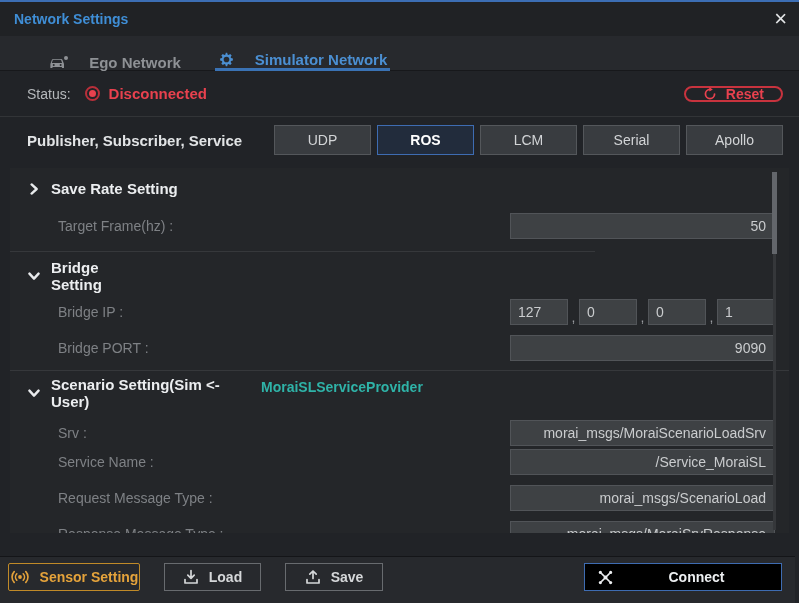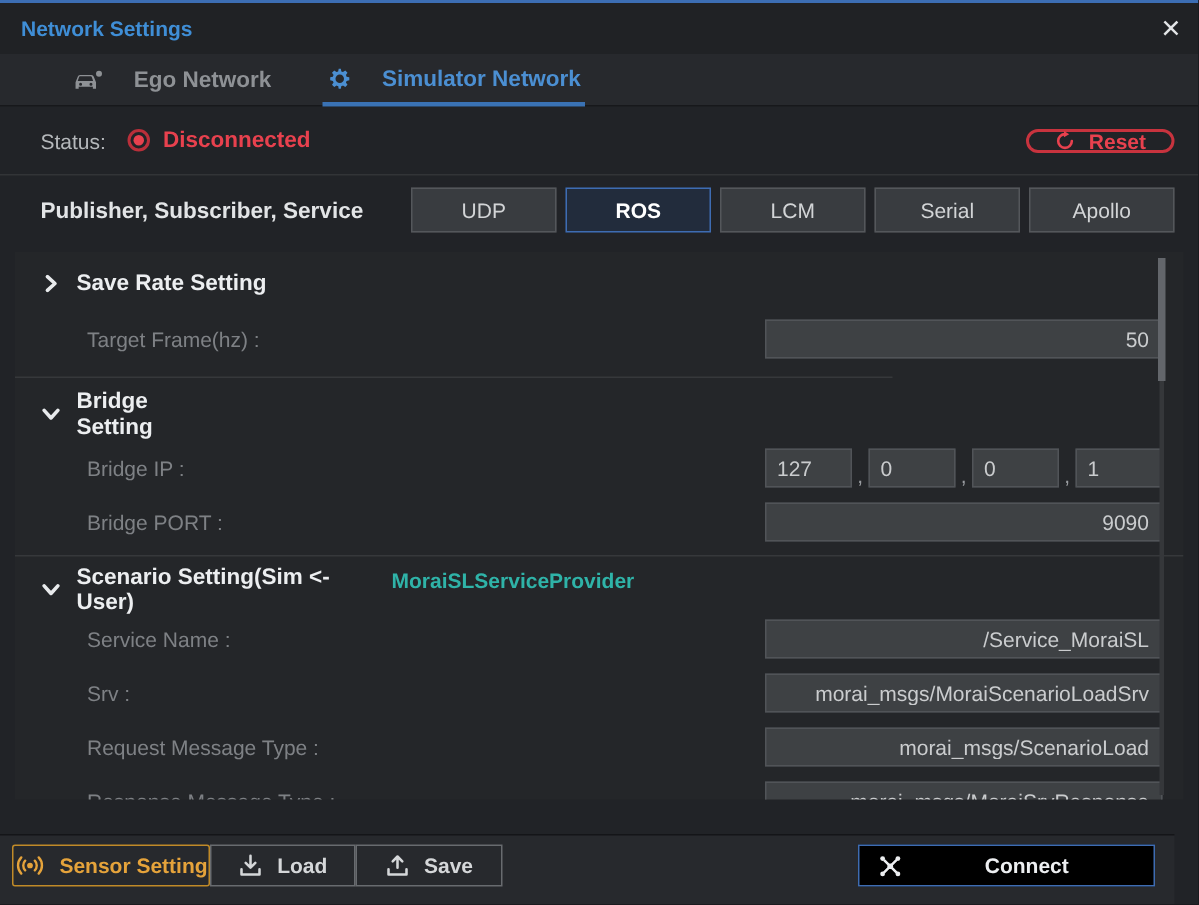--- a/index.html
+++ b/index.html
@@ -9,21 +9,21 @@
     position:relative; width:799px; height:603px;
     background:#212327; overflow:hidden; color:#d0d2d4;
   }
   .accent-line{ height:2px; background:#3c6eb4; }
   
   .titlebar{ height:34px; display:flex; align-items:center; padding:0 12px 0 14px; background:#202225; }
   .titlebar .title{ color:#3f8ed6; font-size:14px; font-weight:bold; }
   .close-btn{ margin-left:auto; color:#e4e6e8; font-size:22px; line-height:20px; cursor:pointer; }
   
   .tabbar{ height:35px; background:#27292d; border-bottom:1px solid #17181b; display:flex; }
-  .tab{ height:35px; display:flex; align-items:center; justify-content:center; gap:20px;
+  .tab{ height:35px; display:flex; align-items:flex-end; justify-content:center; gap:20px;
         font-size:15px; font-weight:bold; cursor:pointer; }
   .tab.ego{ width:150px; margin-left:40px; color:#8e9195; }
   .tab.sim{ width:175px; margin-left:25px; color:#4b8fd2; border-bottom:3px solid #3a72b4; }
   .tab .ticon{ display:flex; }
   
   .status-row{ height:46px; display:flex; align-items:center; padding:0 16px 0 27px; border-bottom:1px solid #323437; }
   .status-label{ color:#b5b8bb; font-size:14px; }
   .status-dot{ width:15px; height:15px; border:2px solid #b92f3a; border-radius:50%;
                margin:0 9px 0 14px; display:flex; align-items:center; justify-content:center; }
   .status-dot i{ width:7px; height:7px; background:#e8414e; border-radius:50%; }
@@ -51,22 +51,22 @@
           font-size:14px; text-align:right; padding:0 8px; font-family:inherit; }
   .ip-group{ display:flex; align-items:center; }
   .ip-field{ width:58px; height:26px; background:#3e4144; border:1px solid #515458; color:#caccce;
              font-size:14px; text-align:left; padding:0 7px; font-family:inherit; }
   .ip-sep{ color:#9a9da1; width:11px; text-align:center; font-size:14px; align-self:flex-end; }
   .hr{ border:none; border-top:1px solid #36383b; margin:0; }
   
   .scroll-track{ position:absolute; left:763px; top:4px; width:3px; height:358px; background:#35373a; }
   .scroll-thumb{ position:absolute; left:762px; top:4px; width:5px; height:82px; background:#63666b; cursor:pointer; }
   
-  .footer{ position:absolute; left:0; right:16px; bottom:0; height:47px; background:#27292d;
-           border-top:1px solid #141518; display:flex; align-items:center; padding:0 13px 6px 8px; gap:0; }
+  .footer{ position:absolute; left:0; right:4px; bottom:0; height:47px; background:#27292d;
+           border-top:1px solid #141518; display:flex; align-items:center; padding:0 13px 6px 8px; gap:24px; }
   .fbtn{ height:28px; display:flex; align-items:center; justify-content:center; gap:10px;
          background:transparent; font-size:14px; font-weight:bold; font-family:inherit; cursor:pointer; }
   .sensor-btn{ width:132px; border:1px solid #c08a28; border-radius:2px; color:#e5a33b; }
   .load-btn{ width:97px; border:1px solid #686b6f; color:#d5d7d9; }
   .save-btn{ width:98px; border:1px solid #686b6f; color:#d5d7d9; }
   .spacer{ flex:1; }
   .connect-btn{ width:198px; background:#000000; border:1px solid #3e6cb2; color:#edeff1;
                 display:flex; align-items:center; padding-left:12px; }
   .connect-btn .clabel{ flex:1; text-align:center; margin-right:12px; }
   svg{ display:block; }
@@ -180,27 +180,27 @@
         <svg width="12" height="12" viewBox="0 0 10 10">
             <path d="M1.2 3L5 7.2 8.8 3" fill="none" stroke="#e8eaec" stroke-width="2" stroke-linecap="round" stroke-linejoin="round"></path>
           </svg>
       </span>
       <span class="sec-title" style="width:178px;">
         <div>Scenario Setting(Sim &lt;-</div>
         <div>User)</div>
       </span>
       <span class="teal-label">MoraiSLServiceProvider</span>
     </div>
+    <div class="frow" style="margin-top:10px;">
+      <span class="flabel">Srv :</span>
+      <input class="field" value="morai_msgs/MoraiScenarioLoadSrv" style="">
+    </div>
     <div class="frow" style="margin-top:3px;">
       <span class="flabel">Service Name :</span>
       <input class="field" value="/Service_MoraiSL" style="">
-    </div>
-    <div class="frow" style="margin-top:10px;">
-      <span class="flabel">Srv :</span>
-      <input class="field" value="morai_msgs/MoraiScenarioLoadSrv" style="">
     </div>
     <div class="frow" style="margin-top:10px;">
       <span class="flabel">Request Message Type :</span>
       <input class="field" value="morai_msgs/ScenarioLoad" style="">
     </div>
     <div class="frow" style="margin-top:10px;">
       <span class="flabel">Response Message Type :</span>
       <input class="field" value="morai_msgs/MoraiSrvResponse" style="">
     </div>
 

